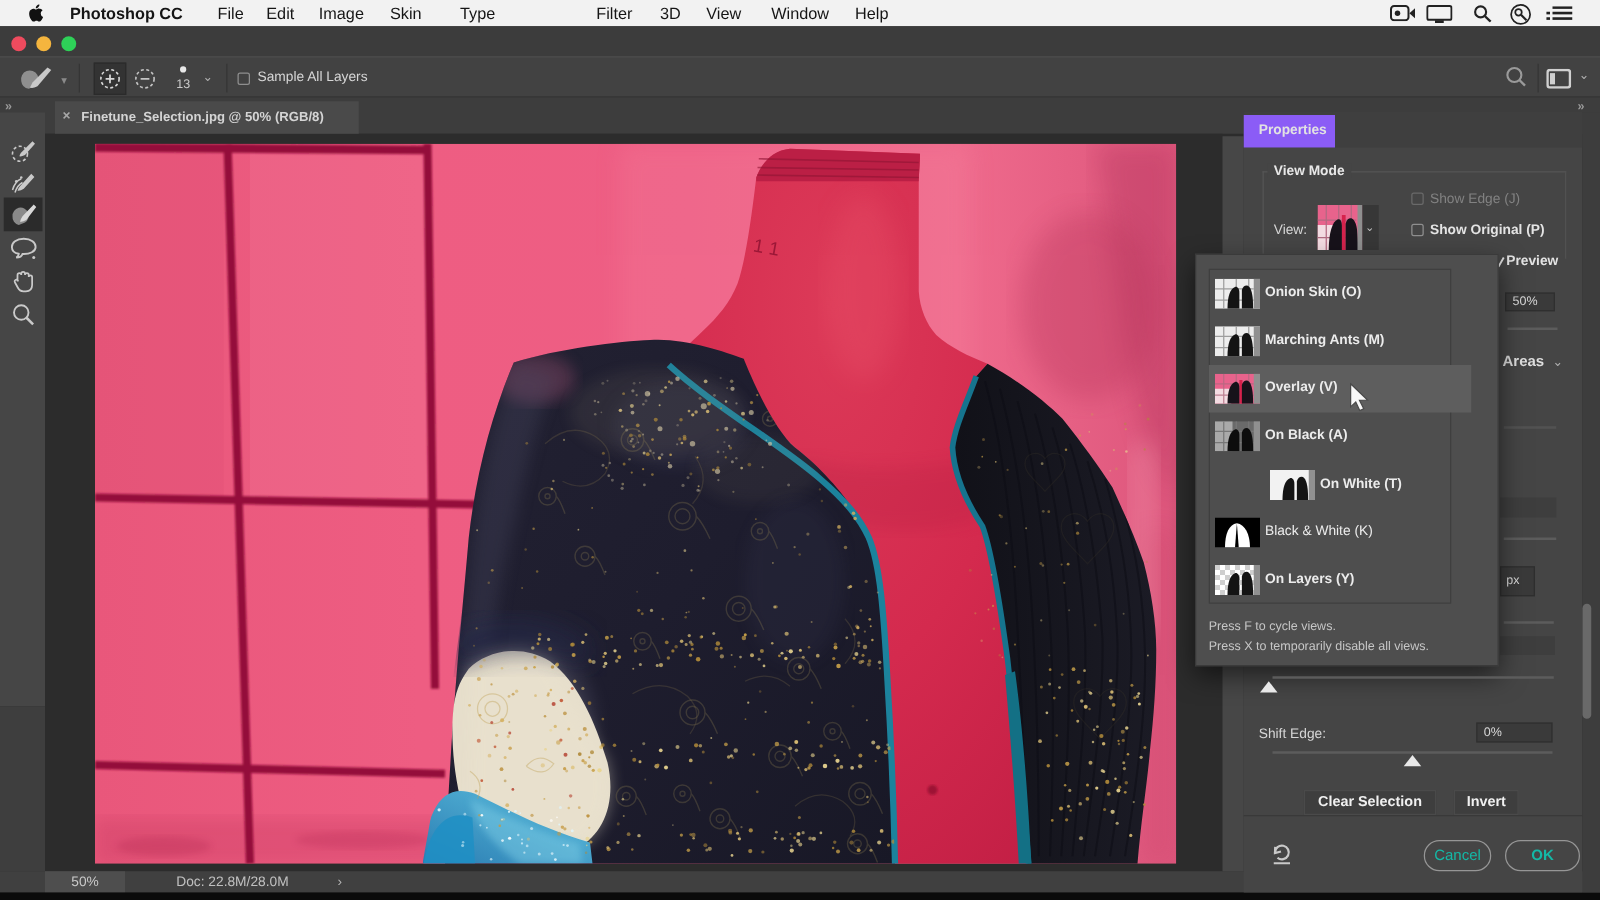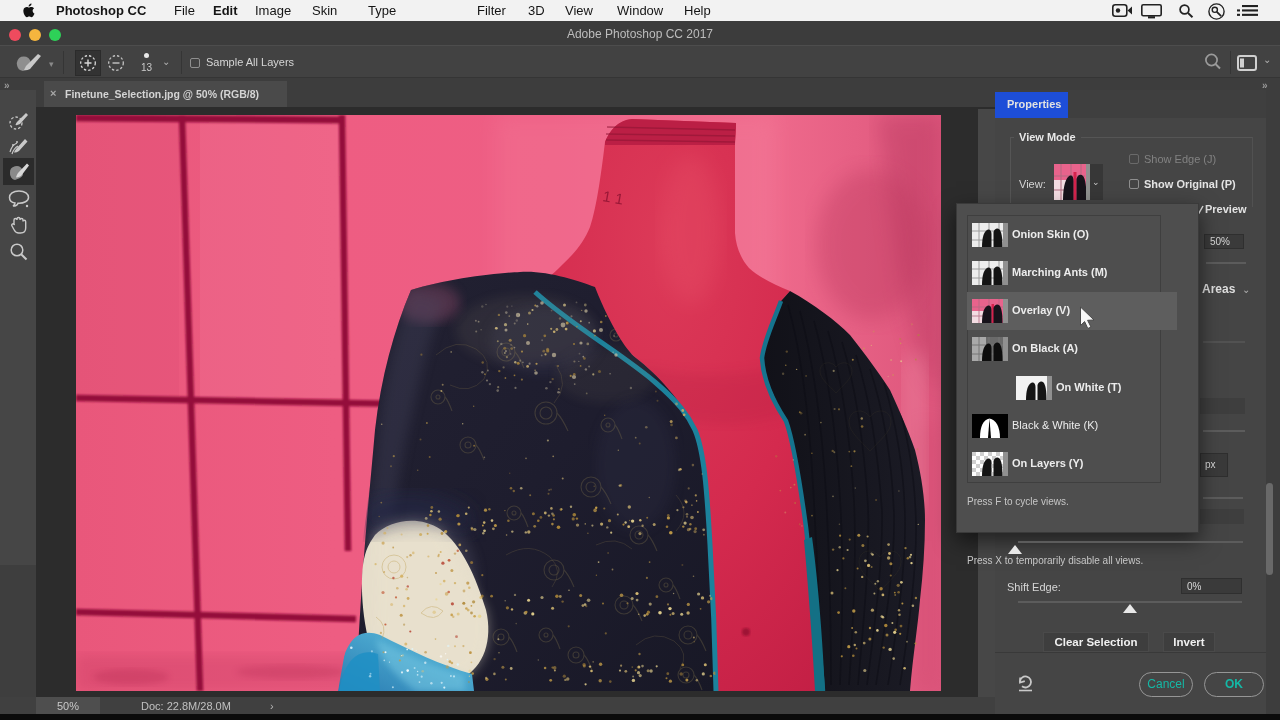--- a/index.html
+++ b/index.html
@@ -13,42 +13,42 @@
 .chev2{color:#999;font-size:10px;font-weight:bold;letter-spacing:-2px;}
 .tab{left:44px;top:81px;width:243px;height:26px;background:#4a4a4a;color:#d4d4d4;font-size:10.5px;font-weight:bold;}
 .csur{left:36px;top:107px;width:942px;height:590px;background:#2c2c2c;}
 .tools{left:0;top:90px;width:36px;height:475px;background:#464646;}
 .toolsb{left:0;top:565px;width:36px;height:132px;background:#3e3e3e;}
 .status{left:0;top:697px;width:1280px;height:17px;background:#404040;color:#c9c9c9;font-size:11px;}
 .blackbar{left:0;top:714px;width:1280px;height:6px;background:#0b0b0b;}
 .gut{left:978px;top:109px;width:17px;height:588px;background:#474747;}
 .panel{left:995px;top:90px;width:271px;height:624px;background:#454545;}
 .phead{left:995px;top:90px;width:271px;height:28px;background:#3f3f3f;}
-.ptab{left:995px;top:92px;width:73px;height:26px;background:#1d4ed8;color:#e2e2e2;font-size:11px;font-weight:bold;}
+.ptab{left:995px;top:92px;width:73px;height:26px;background:#8b5cf6;color:#e2e2e2;font-size:11px;font-weight:bold;}
 .scol{left:1266px;top:90px;width:14px;height:624px;background:#3d3d3d;}
 .sthumb{left:1266px;top:483px;width:7px;height:92px;background:#696969;border-radius:4px;}
 .lbl{color:#d6d6d6;font-size:11px;}
 .dim{color:#828282;font-size:11px;}
 .cb{width:10px;height:10px;border:1px solid #8f8f8f;border-radius:2px;background:transparent;}
 .field{background:#3a3a3a;border:1px solid #2f2f2f;color:#d8d8d8;font-size:10px;}
 .popup{left:956px;top:203px;width:243px;height:330px;background:#4e4e4e;border:1px solid #3a3a3a;box-shadow:0 8px 20px rgba(0,0,0,0.55);}
 .list{left:967px;top:215px;width:194px;height:268px;border:1px solid #3f3f3f;}
 .row{position:absolute;left:967px;width:210px;height:38px;}
 .btn{background:#3e3e3e;color:#f0f0f0;font-size:11.5px;font-weight:bold;text-align:center;border:1px solid #4a4a4a;}
 .pill{border:1.5px solid #969696;border-radius:13px;color:#14b8a6;font-size:12px;text-align:center;background:transparent;}
 .tri{width:0;height:0;border-left:7px solid transparent;border-right:7px solid transparent;border-bottom:9px solid #e8e8e8;}
 .sline{background:#5c5c5c;height:2px;}
 </style></head><body>
 <div class="abs menu" style="left:0;top:0;">
     <svg class="abs" style="left:21px;top:3px;" width="14" height="16" viewBox="0 0 14 16">
       <path d="M9.7,2.6 C9.2,3.2 8.4,3.7 7.6,3.6 C7.5,2.8 7.9,2 8.4,1.5 C8.9,0.9 9.8,0.5 10.5,0.5 C10.6,1.3 10.2,2.1 9.7,2.6 Z M10.4,3.9 C9.3,3.8 8.4,4.5 7.9,4.5 C7.4,4.5 6.6,3.9 5.7,3.9 C4.6,4 3.5,4.6 2.9,5.6 C1.7,7.7 2.6,10.8 3.8,12.5 C4.4,13.3 5.1,14.3 6,14.2 C6.9,14.2 7.2,13.6 8.2,13.6 C9.2,13.6 9.5,14.2 10.4,14.2 C11.3,14.2 11.9,13.4 12.5,12.5 C13.2,11.6 13.4,10.7 13.5,10.6 C13.4,10.6 11.6,9.9 11.6,7.8 C11.6,6.1 13,5.3 13.1,5.2 C12.3,4.1 11.1,3.9 10.4,3.9 Z" fill="#111"></path>
     </svg>
     <span class="mi" style="left:56px;font-weight:bold;">Photoshop CC</span>
     <span class="mi" style="left:174px;font-weight:normal;">File</span>
-    <span class="mi" style="left:213px;font-weight:bold;">Edit</span>
+    <span class="mi" style="left:213px;font-weight:normal;">Edit</span>
     <span class="mi" style="left:255px;font-weight:normal;">Image</span>
     <span class="mi" style="left:312px;font-weight:normal;">Skin</span>
     <span class="mi" style="left:368px;font-weight:normal;">Type</span>
     <span class="mi" style="left:417px;font-weight:normal;margin-top:20px;">Select</span>
     <span class="mi" style="left:477px;font-weight:normal;">Filter</span>
     <span class="mi" style="left:528px;font-weight:normal;">3D</span>
     <span class="mi" style="left:565px;font-weight:normal;">View</span>
     <span class="mi" style="left:617px;font-weight:normal;">Window</span>
     <span class="mi" style="left:684px;font-weight:normal;">Help</span>
     <svg class="abs" style="left:1112px;top:4px;" width="21" height="13" viewBox="0 0 21 13">
@@ -76,21 +76,20 @@
         <rect x="5" y="8.8" width="16" height="2.1"></rect>
         <rect x="0" y="4.4" width="3" height="2.1"></rect>
         <rect x="0" y="8.8" width="3" height="2.1"></rect>
       </g>
     </svg>
   </div>
 <div class="abs tbar">
     <div class="light" style="left:9px;background:#ee4b5e;"></div>
     <div class="light" style="left:29px;background:#f5b53e;"></div>
     <div class="light" style="left:49px;background:#2ed158;"></div>
-    <div class="abs" style="left:0;width:1280px;top:6px;text-align:center;color:#bdbdbd;font-size:12px;">Adobe Photoshop CC 2017</div>
   </div>
 <div class="abs obar">
     <svg class="abs" style="left:14px;top:5px;" width="32" height="22" viewBox="0 0 32 22">
       <path d="M3,14 a7,7 0 1 1 11,4 l-5,2 a7,7 0 0 1 -6,-6 z" fill="#8f8f8f"></path>
       <path d="M12,15 L24,3 l3,2 L16,18 q-4,2 -6,1 q1,-2 2,-4 z" fill="#c9c9c9"></path>
     </svg>
     <div class="abs" style="left:49px;top:13px;width:8px;height:8px;color:#8a8a8a;font-size:9px;">▾</div>
     <div class="abs" style="left:63px;top:5px;width:1px;height:23px;background:#353535;"></div>
     <div class="abs" style="left:75px;top:4px;width:26px;height:26px;background:#333333;border:1px solid #2b2b2b;"></div>
     <svg class="abs" style="left:79px;top:8px;" width="18" height="18" viewBox="0 0 18 18">
@@ -1193,21 +1192,21 @@
       <rect x="12" y="20" width="4" height="4" fill="#cfcfcf"></rect>
       <rect x="20" y="20" width="4" height="4" fill="#cfcfcf"></rect>
       <rect x="28" y="20" width="4" height="4" fill="#cfcfcf"></rect>
       <path d="M10,24 C10,14 12,8 16,6.5 C18,6 19.5,8 19.5,11 L19.5,24 Z" fill="#141414"></path>
       <path d="M21.5,24 L21.5,9 C22.5,5.5 25.5,4.5 27.5,6.5 C29.5,9 30.5,14 30.5,24 Z" fill="#141414"></path>
       <rect x="31" y="0" width="5" height="24" fill="#909090"></rect>
     </svg>
     <span style="position:absolute;left:45px;top:12px;color:#ececec;font-size:11px;font-weight:600;">On Layers (Y)</span>
   </div>
 <div class="abs" style="left:967px;top:496px;color:#c6c6c6;font-size:10px;">Press F to cycle views.</div>
-<div class="abs" style="left:967px;top:512px;color:#c6c6c6;font-size:10px;margin-top:43px;">Press X to temporarily disable all views.</div>
+<div class="abs" style="left:967px;top:512px;color:#c6c6c6;font-size:10px;">Press X to temporarily disable all views.</div>
 <svg class="abs" style="left:1079px;top:306px;" width="17" height="23" viewBox="0 0 17 23">
     <path d="M1.5,1 L15,14 L8.6,14.3 L12,21 L8.8,22.5 L5.6,15.6 L1.5,19.5 Z" fill="#f8f8f8" stroke="#4a4a4a" stroke-width="1"></path>
   </svg>
 <div class="abs sline" style="left:1018px;top:541px;width:225px;"></div>
 <div class="abs tri" style="left:1008px;top:545px;"></div>
 <div class="abs lbl" style="left:1007px;top:581px;">Shift Edge:</div>
 <div class="abs field" style="left:1181px;top:578px;width:61px;height:16px;">
     <span style="position:absolute;left:5px;top:2px;">0%</span>
   </div>
 <div class="abs sline" style="left:1018px;top:601px;width:224px;"></div>

